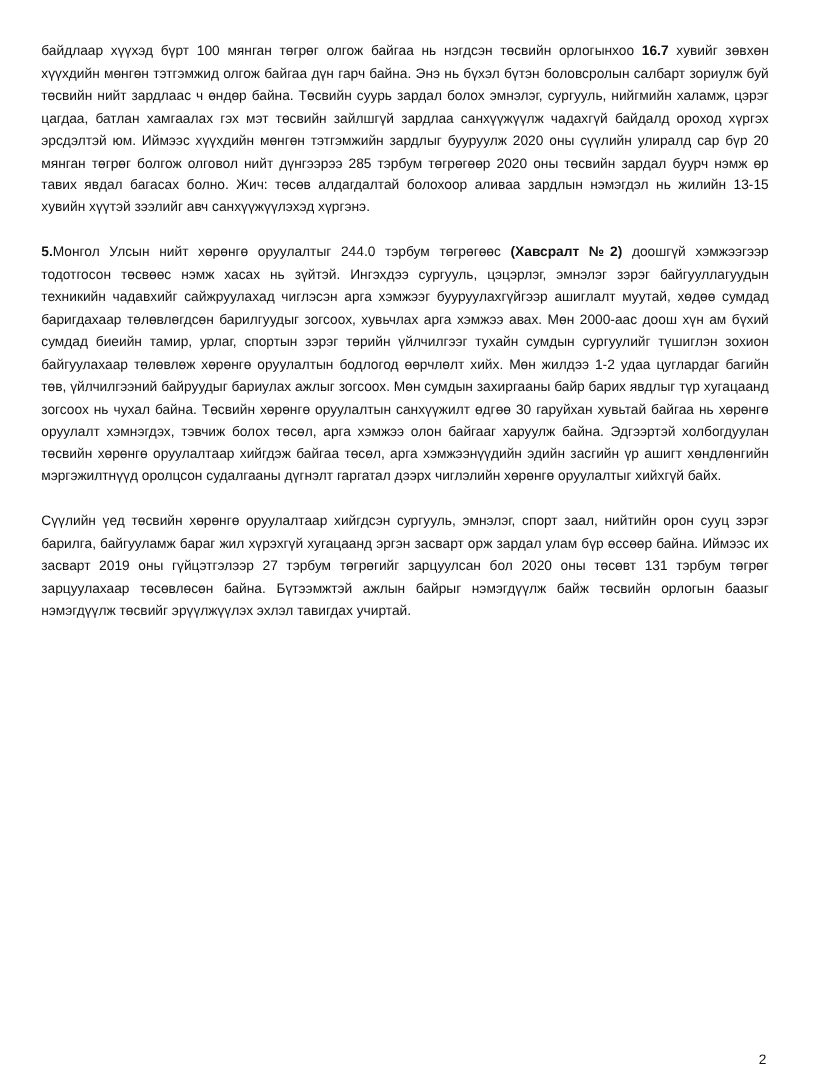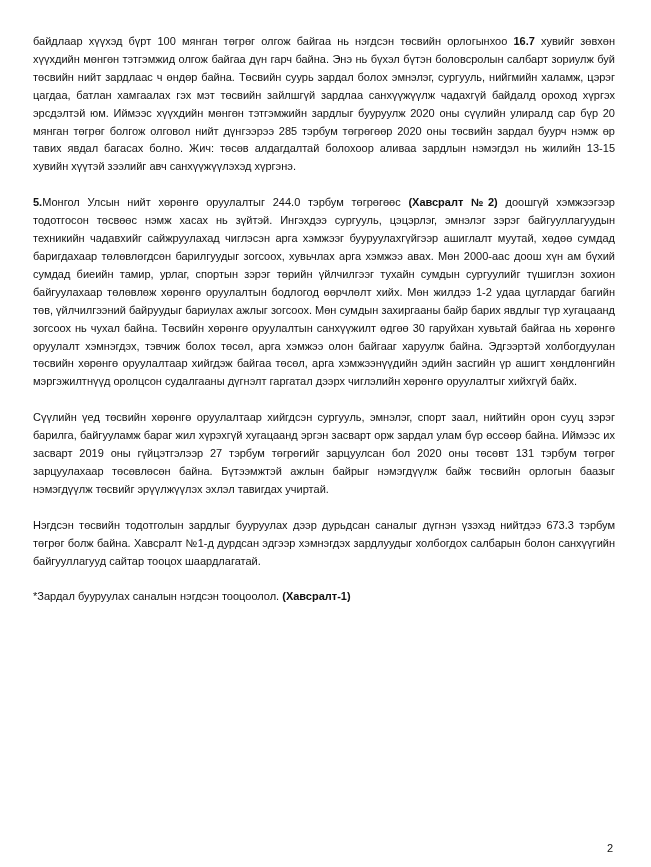--- a/index.html
+++ b/index.html
@@ -26,20 +26,18 @@
   <div class="gap"></div>
 
   <p class="para"><b>5.</b><span>Монгол Улсын нийт хөрөнгө оруулалтыг 244.0 тэрбум төгрөгөөс </span><b>(Хавсралт №2)</b><span> доошгүй хэмжээгээр тодотгосон төсвөөс нэмж хасах нь зүйтэй. Ингэхдээ сургууль, цэцэрлэг, эмнэлэг зэрэг байгууллагуудын техникийн чадавхийг сайжруулахад чиглэсэн арга хэмжээг бууруулахгүйгээр ашиглалт муутай, хөдөө сумдад баригдахаар төлөвлөгдсөн барилгуудыг зогсоох, хувьчлах арга хэмжээ авах. Мөн 2000-аас доош хүн ам бүхий сумдад биеийн тамир, урлаг, спортын зэрэг төрийн үйлчилгээг тухайн сумдын сургуулийг түшиглэн зохион байгуулахаар төлөвлөж хөрөнгө оруулалтын бодлогод өөрчлөлт хийх. Мөн жилдээ 1-2 удаа цуглардаг багийн төв, үйлчилгээний байруудыг бариулах ажлыг зогсоох. Мөн сумдын захиргааны байр барих явдлыг түр хугацаанд зогсоох нь чухал байна. Төсвийн хөрөнгө оруулалтын санхүүжилт өдгөө 30 гаруйхан хувьтай байгаа нь хөрөнгө оруулалт хэмнэгдэх, тэвчиж болох төсөл, арга хэмжээ олон байгааг харуулж байна. Эдгээртэй холбогдуулан төсвийн хөрөнгө оруулалтаар хийгдэж байгаа төсөл, арга хэмжээнүүдийн эдийн засгийн үр ашигт хөндлөнгийн мэргэжилтнүүд оролцсон судалгааны дүгнэлт гаргатал дээрх чиглэлийн хөрөнгө оруулалтыг хийхгүй байх.</span></p>
 
   <div class="gap"></div>
 
   <p class="para">Сүүлийн үед төсвийн хөрөнгө оруулалтаар хийгдсэн сургууль, эмнэлэг, спорт заал, нийтийн орон сууц зэрэг барилга, байгууламж бараг жил хүрэхгүй хугацаанд эргэн засварт орж зардал улам бүр өссөөр байна. Иймээс  их засварт 2019 оны гүйцэтгэлээр 27 тэрбум төгрөгийг зарцуулсан бол 2020 оны төсөвт 131 тэрбум төгрөг зарцуулахаар төсөвлөсөн байна. Бүтээмжтэй ажлын байрыг нэмэгдүүлж байж төсвийн орлогын баазыг нэмэгдүүлж төсвийг эрүүлжүүлэх эхлэл тавигдах учиртай.</p>
 
   <div class="gap"></div>
 
-  <p class="para">Нэгдсэн төсвийн тодотголын зардлыг бууруулах дээр дурьдсан саналыг дүгнэн үзэхэд нийтдээ 673.3 тэрбум төгрөг болж байна. Хавсралт №1-д дурдсан эдгээр хэмнэгдэх зардлуудыг холбогдох салбарын болон санхүүгийн байгууллагууд сайтар тооцох шаардлагатай.</p>
 
   <div class="gap"></div>
 
-  <p class="para"><span>*Зардал бууруулах саналын нэгдсэн тооцоолол. </span><b>(Хавсралт-1)</b></p>
 </div>
 
 <div class="page-number">2</div>
 
 </body></html>

